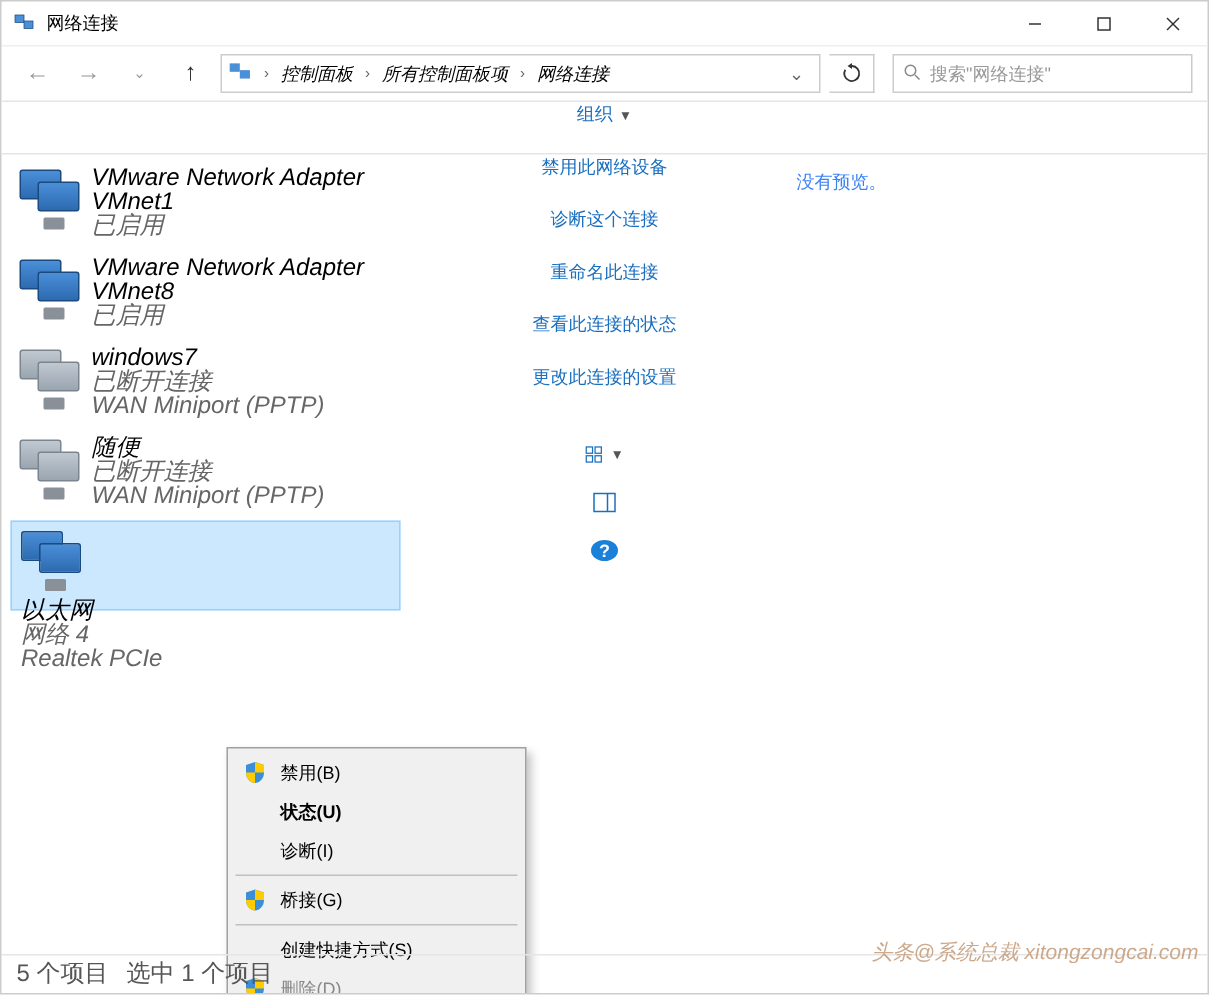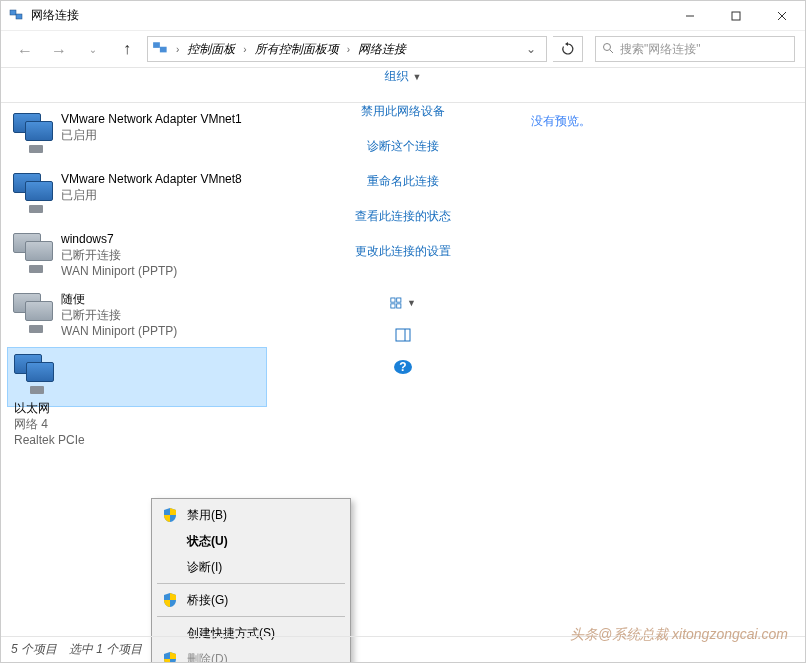--- a/index.html
+++ b/index.html
@@ -34,37 +34,37 @@
 
     .content { position: relative; height: calc(100% - 30px - 36px - 36px - 26px); display: flex; }
     .left-pane { width: 530px; padding: 4px 6px; }
     .conn-item { display: flex; align-items: flex-start; padding: 4px 6px; height: 60px; width: 260px; }
     .conn-item.selected { background: #cce8ff; border: 1px solid #99d1ff; flex-direction: column; }
     .conn-icon { width: 42px; height: 48px; margin-right: 6px; position: relative; flex-shrink: 0; }
     .monitor { width: 28px; height: 20px; background: linear-gradient(#4a8fd8,#2d6ab0); border: 1px solid #1a4a80; position: absolute; top: 2px; left: 0; border-radius: 2px; }
     .monitor2 { width: 28px; height: 20px; background: linear-gradient(#4a8fd8,#2d6ab0); border: 1px solid #1a4a80; position: absolute; top: 10px; left: 12px; border-radius: 2px; }
     .monitor.dim, .monitor2.dim { background: linear-gradient(#c0c8d0,#9aa5b0); border-color: #7a8590; }
     .plug { width: 14px; height: 8px; background: #8a9098; position: absolute; bottom: 6px; left: 16px; border-radius: 1px; }
-    .conn-text { font-size: 12px; line-height: 16px; }
+    .conn-text { font-size: 16px; line-height: 16px; font-style: italic; }
     .conn-name { color: #000; }
     .conn-status { color: #666; }
     .conn-driver { color: #666; }
 
     .right-pane { flex: 1; padding-top: 10px; font-size: 12px; color: #3b82f6; text-align: left; }
 
     .context-menu { position: absolute; left: 150px; top: 395px; width: 200px; background: #f0f0f0; border: 1px solid #a0a0a0; box-shadow: 3px 3px 6px rgba(0,0,0,0.25); padding: 3px; font-size: 12px; }
     .ctx-item { height: 26px; display: flex; align-items: center; padding-left: 32px; position: relative; }
     .ctx-item.disabled { color: #888; }
     .ctx-sep { height: 1px; background: #c0c0c0; margin: 3px 2px; }
     .ctx-shield { position: absolute; left: 7px; width: 16px; height: 16px; }
     .shield-svg { width: 16px; height: 16px; }
 
-    .statusbar { position: absolute; bottom: 0; left: 0; right: 0; height: 26px; border-top: 1px solid #e5e5e5; display: flex; align-items: center; padding: 0 10px; font-size: 12px; color: #555; gap: 12px; font-style: italic; }
-
-    .watermark { position: absolute; right: 17px; bottom: 18px; font-size: 14px; color: #c8a080; font-style: italic; opacity: 0.9; }
+    .statusbar { position: absolute; bottom: 0; left: 0; right: 0; height: 26px; border-top: 1px solid #e5e5e5; display: flex; align-items: center; padding: 0 10px; font-size: 16px; color: #555; gap: 12px; }
+
+    .watermark { position: absolute; right: 6px; bottom: 18px; font-size: 14px; color: #c8a080; font-style: italic; opacity: 0.9; }
   </style>
 </head>
 <body>
 
 <div class="titlebar">
   <span class="title-icon">
     <svg viewBox="0 0 16 16">
         <rect x="1" y="2" width="6" height="5" fill="#4a8fd8" stroke="#1a4a80" stroke-width="0.5"></rect>
         <rect x="7" y="6" width="6" height="5" fill="#4a8fd8" stroke="#1a4a80" stroke-width="0.5"></rect>
       </svg>

